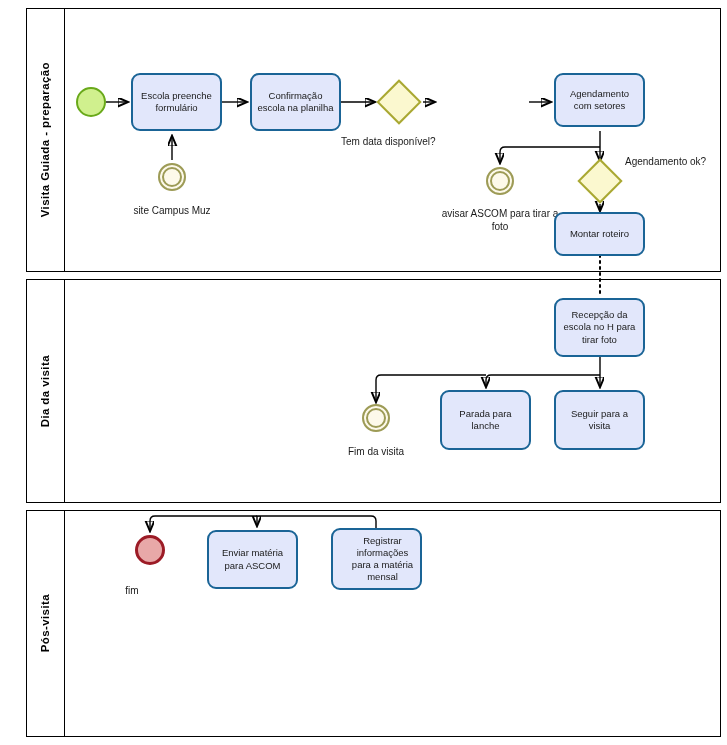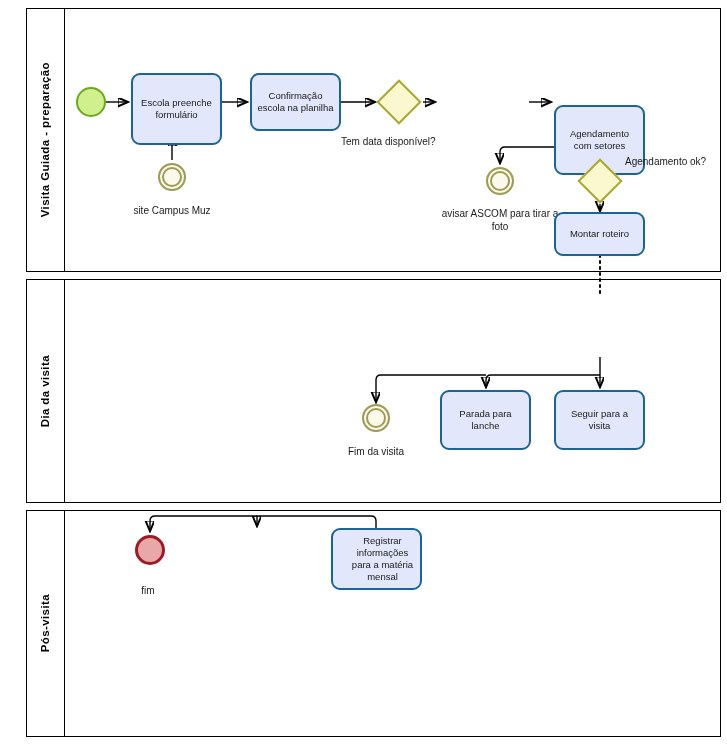--- a/index.html
+++ b/index.html
@@ -176,74 +176,80 @@
     <path d="M600,375 L491,375 Q486,375 486,380 L486,387" marker-end="url(#arw)"></path>
 
     <path d="M486,375 L381,375 Q376,375 376,380 L376,402" marker-end="url(#arw)"></path>
 
     <path d="M376,528 L376,521 Q376,516 371,516 L257,516 L257,526" marker-end="url(#arw)"></path>
     <path d="M257,516 L155,516 Q150,516 150,521 L150,531" marker-end="url(#arw)"></path>
   </svg>
 
   <div class="node event-start" style="left:76px; top:87px; width:30px; height:30px;"></div>
 
-  <div class="node task" style="left:131px; top:73px; width:91px; height:72px;">
+  <div class="node task" style="left:131px; top:73px; width:91px; height:58px;">
     <span>Escola preenche formulário</span>
   </div>
 
   <div class="node event-inter" style="left:158px; top:163px; width:28px; height:28px;"></div>
   <div class="node-caption" style="left:112px; top:205px; width:120px;">
     <span>site Campus Muz</span>
   </div>
 
   <div class="node task" style="left:250px; top:73px; width:91px; height:58px;">
     <span>Confirmação escola na planilha</span>
   </div>
 
   <div class="node gateway" style="left:383px; top:86px; width:32px; height:32px;"></div>
   <div class="edge-label" style="left:341px; top:136px;">
     <span>Tem data disponível?</span>
   </div>
 
 
-  <div class="node task" style="left:554px; top:73px; width:91px; height:70px;margin-top:32px;">
+  <div class="node task" style="left:554px; top:73px; width:91px; height:54px;">
     <span>Agendamento com setores</span>
   </div>
 
   <div class="node event-inter" style="left:486px; top:167px; width:28px; height:28px;"></div>
   <div class="node-caption" style="left:440px; top:208px; width:120px; white-space:normal;">
     <span>avisar ASCOM para tirar a foto</span>
   </div>
 
   <div class="node gateway" style="left:584px; top:165px; width:32px; height:32px;"></div>
   <div class="edge-label" style="left:625px; top:156px;">
     <span>Agendamento ok?</span>
   </div>
 
   <div class="node task" style="left:554px; top:212px; width:91px; height:44px;">
     <span>Montar roteiro</span>
   </div>
 
+  <div class="node task" style="left:554px; top:298px; width:91px; height:59px;">
+    <span>Recepção da escola no H para tirar foto</span>
+  </div>
 
   <div class="node event-inter" style="left:362px; top:404px; width:28px; height:28px;"></div>
   <div class="node-caption" style="left:316px; top:446px; width:120px;">
     <span>Fim da visita</span>
   </div>
 
   <div class="node task" style="left:440px; top:390px; width:91px; height:60px;">
     <span>Parada para lanche</span>
   </div>
 
   <div class="node task" style="left:554px; top:390px; width:91px; height:60px;">
     <span>Seguir para a visita</span>
   </div>
 
   <div class="node event-end" style="left:135px; top:535px; width:30px; height:30px;"></div>
-  <div class="node-caption" style="left:108px; top:585px; width:80px;">
+  <div class="node-caption" style="left:92px; top:585px; width:80px;">
     <span>fim</span>
   </div>
 
+  <div class="node task" style="left:207px; top:530px; width:91px; height:59px;">
+    <span>Enviar matéria para ASCOM</span>
+  </div>
 
   <div class="node task" style="left:331px; top:528px; width:91px; height:62px;padding-left:16px;">
     <span>Registrar informações para a matéria mensal</span>
   </div>
 
 </div>
 
 </body></html>

